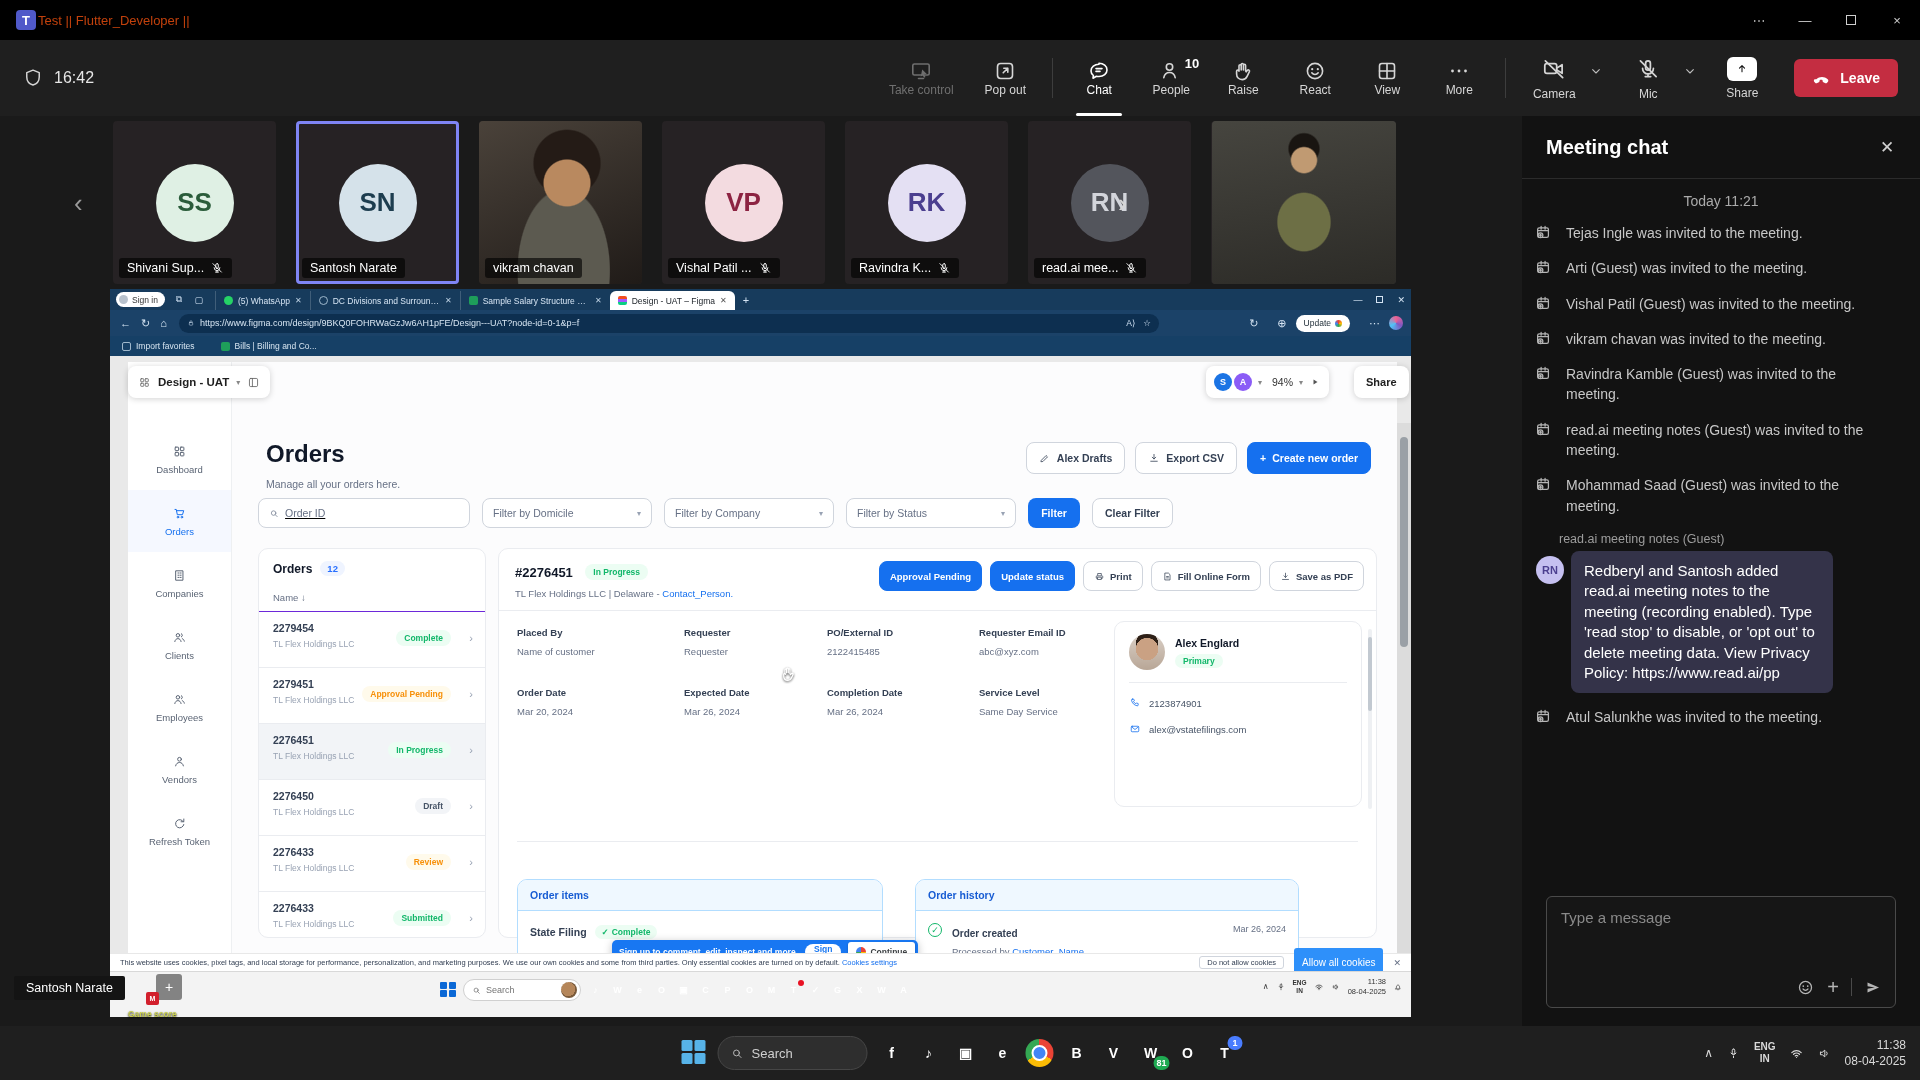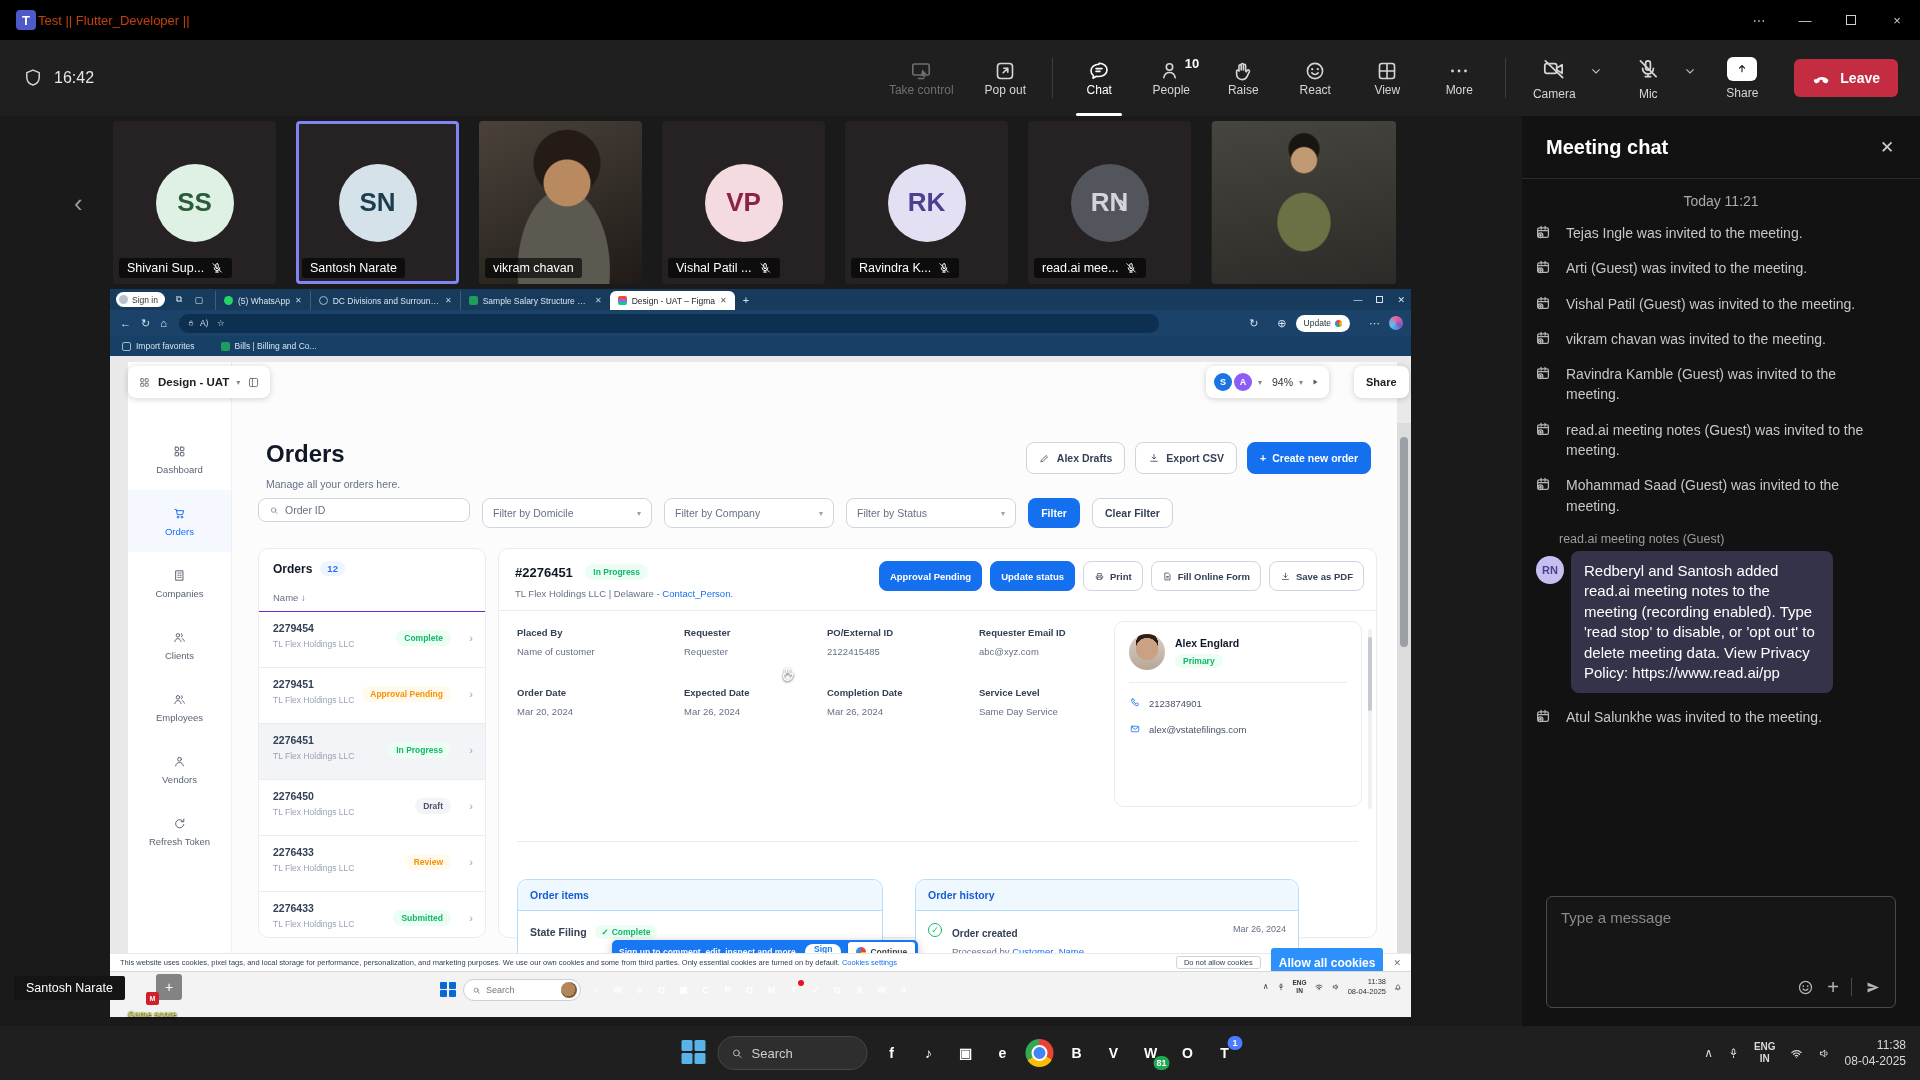--- a/index.html
+++ b/index.html
@@ -130,21 +130,21 @@
   .sb-item .sl { font-size:9.5px; }
   .sb-item.active { color:#1570ef; background:#f5f8ff; }
   .appmain { position:absolute; left:104px; top:0; right:0; height:100%; background:#fcfcfd; }
   .app-title { position:absolute; left:34px; top:78px; font-size:24px; font-weight:bold; color:#101828; }
   .app-sub { position:absolute; left:34px; top:116px; font-size:10.5px; color:#667085; }
   .hdr-actions { position:absolute; right:26px; top:80px; display:flex; gap:10px; }
   .btn { display:flex; align-items:center; gap:6px; border:1px solid #d0d5dd; background:#fff; color:#344054; border-radius:8px; height:32px; padding:0 12px; font-size:10.5px; font-weight:bold; cursor:pointer; }
   .btn .bi2 { width:12px; height:12px; }
   .btn.blue { background:#1570ef; border-color:#1570ef; color:#fff; }
   .filters { position:absolute; left:26px; top:136px; right:26px; display:flex; gap:12px; }
-  .f-search { display:flex; align-items:center; gap:6px; width:212px; height:24px; border:1px solid #d0d5dd; border-radius:8px; padding:0 10px; background:#fff; }
+  .f-search { display:flex; align-items:center; gap:6px; width:212px; height:30px; border:1px solid #d0d5dd; border-radius:8px; padding:0 10px; background:#fff;text-decoration:underline; }
   .f-search .si2 { width:11px; height:11px; color:#667085; }
   .f-search input { border:none; outline:none; width:100%; font-size:10.5px; color:#344054; font-family:inherit; background:transparent; }
   .f-search input::placeholder { color:#667085; }
   .f-dd { display:flex; align-items:center; justify-content:space-between; width:170px; height:30px; border:1px solid #d0d5dd; border-radius:8px; padding:0 10px; font-size:10.5px; color:#667085; background:#fff; cursor:pointer; }
   .f-dd .ddc { font-size:8px; color:#98a2b3; }
   .f-btn { width:52px; height:30px; background:#1570ef; border:none; color:#fff; border-radius:8px; font-size:10.5px; font-weight:bold; cursor:pointer; }
   .f-clear { height:30px; background:#fff; border:1px solid #d0d5dd; color:#344054; border-radius:8px; font-size:10.5px; font-weight:bold; padding:0 12px; cursor:pointer; }
 
   .listpanel { position:absolute; left:26px; top:186px; width:228px; height:390px; border:1px solid #eaecf0; border-radius:10px; background:#fff; overflow:hidden; }
   .lp-head { display:flex; align-items:center; gap:8px; padding:12px 14px 8px; }
@@ -218,21 +218,21 @@
   .canvas-scroll { position:absolute; right:0; top:67px; width:14px; height:597px; background:#dcdcdc; }
   .canvas-thumb { position:absolute; right:3px; top:14px; width:8px; height:210px; background:#9aa0a6; border-radius:4px; }
   .panel-scroll { position:absolute; right:4px; top:80px; width:4px; height:180px; background:#eef0f3; border-radius:2px; }
   .panel-thumb { position:absolute; right:0; top:8px; width:4px; height:74px; background:#c2c9d1; border-radius:2px; }
 
   
   .cookiebar { position:absolute; left:0; top:664px; width:1301px; height:18px; background:#fff; border-top:1px solid #e8e8e8; display:flex; align-items:center; gap:10px; padding:0 10px; z-index:8; }
   .ck-text { font-size:7.5px; color:#344054; white-space:nowrap; overflow:hidden; flex:1; }
   .ck-text .cklink { color:#1570ef; }
   .ck-deny { border:1px solid #d0d5dd; background:#fff; color:#344054; font-size:7.5px; border-radius:3px; height:13px; padding:0 7px; cursor:pointer; white-space:nowrap; }
-  .ck-allow { border:none; background:#2e90fa; color:#fff; font-size:12px; font-weight:bold; border-radius:3px; height:29px; padding:0 8px; cursor:pointer; white-space:nowrap; }
+  .ck-allow { border:none; background:#2e90fa; color:#fff; font-size:10px; font-weight:normal; border-radius:3px; height:29px; padding:0 8px; cursor:pointer; white-space:nowrap; }
   .ck-x { font-size:9px; color:#667085; cursor:pointer; }
 
   
   .sh-taskbar { position:absolute; left:0; top:682px; width:1301px; height:46px; background:#f3f3f3; border-top:1px solid #d8d8d8; z-index:8; }
   .sh-center { position:absolute; left:330px; top:7px; display:flex; align-items:center; gap:6px; }
   .sh-start { width:17px; height:17px; display:grid; grid-template-columns:7px 7px; grid-template-rows:7px 7px; gap:1.6px; cursor:pointer; }
   .sh-start span { background:#0a68d6; border-radius:1px; }
   .sh-search { display:flex; align-items:center; gap:5px; width:118px; height:22px; background:#fff; border:1px solid #d0d0d0; border-radius:11px; padding:0 3px 0 8px; }
   .sh-search .si2 { width:9px; height:9px; color:#555; }
   .sh-search input { border:none; outline:none; font-size:9px; width:70px; color:#333; background:transparent; font-family:inherit; }
@@ -616,20 +616,21 @@
         <span class="nav-g">←</span>
         <span class="nav-g">↻</span>
         <span class="nav-g">⌂</span>
         <div class="urlpill">
           <span class="lock" data-icon="lock">
               <svg viewBox="0 0 24 24" fill="none" stroke="currentColor" stroke-width="1.6" stroke-linecap="round" stroke-linejoin="round">
                 <rect x="7" y="10.5" width="10" height="8" rx="1.6"></rect>
                 <path d="M9 10.5V8.2a3 3 0 0 1 6 0v2.3"></path>
               </svg>
             </span>
+          <span class="urltext">https://www.figma.com/design/9BKQ0FOHRWaGzJw6AH1pFE/Design---UAT?node-id=0-1&amp;p=f</span>
           <span class="url-in">
             <span>A⟩</span>
             <span>☆</span>
           </span>
         </div>
         <div class="nav-right">
           <span class="nav-g">↻</span>
           <span class="nav-g">⊕</span>
           <div class="update-pill">
             <span>Update</span>

